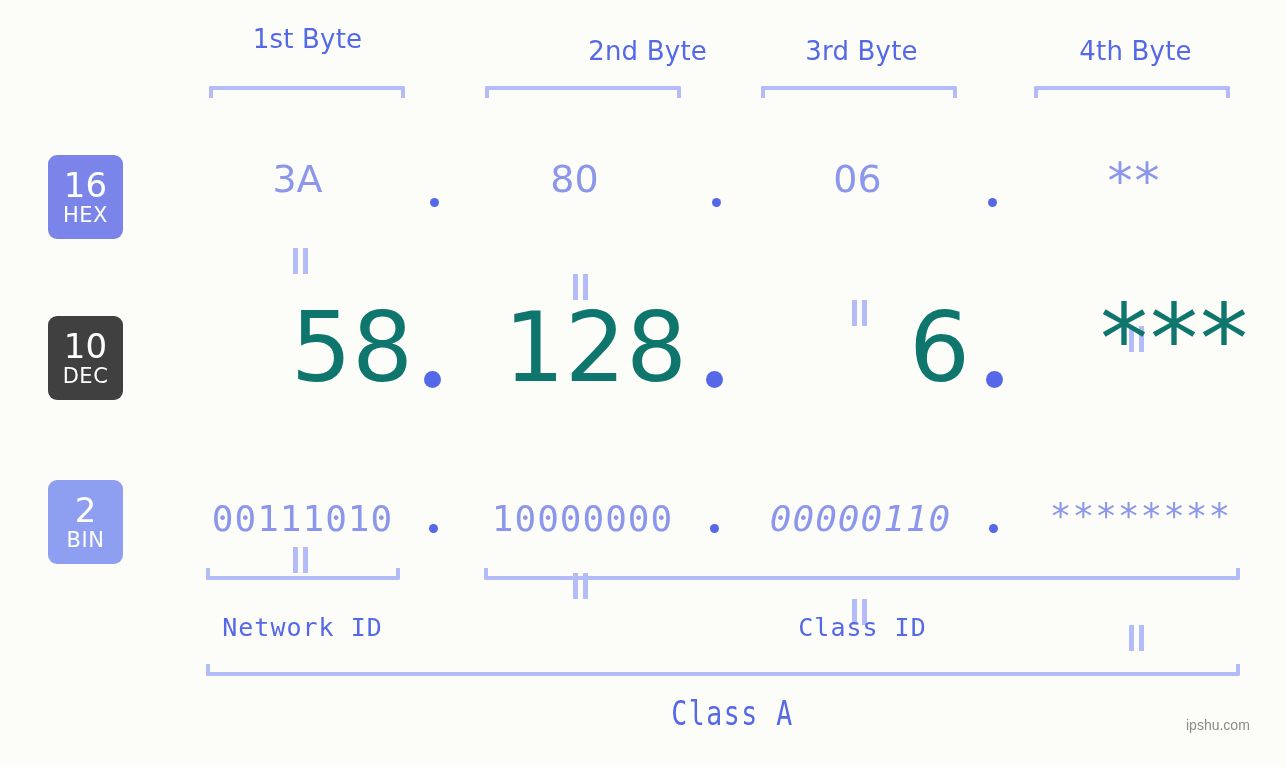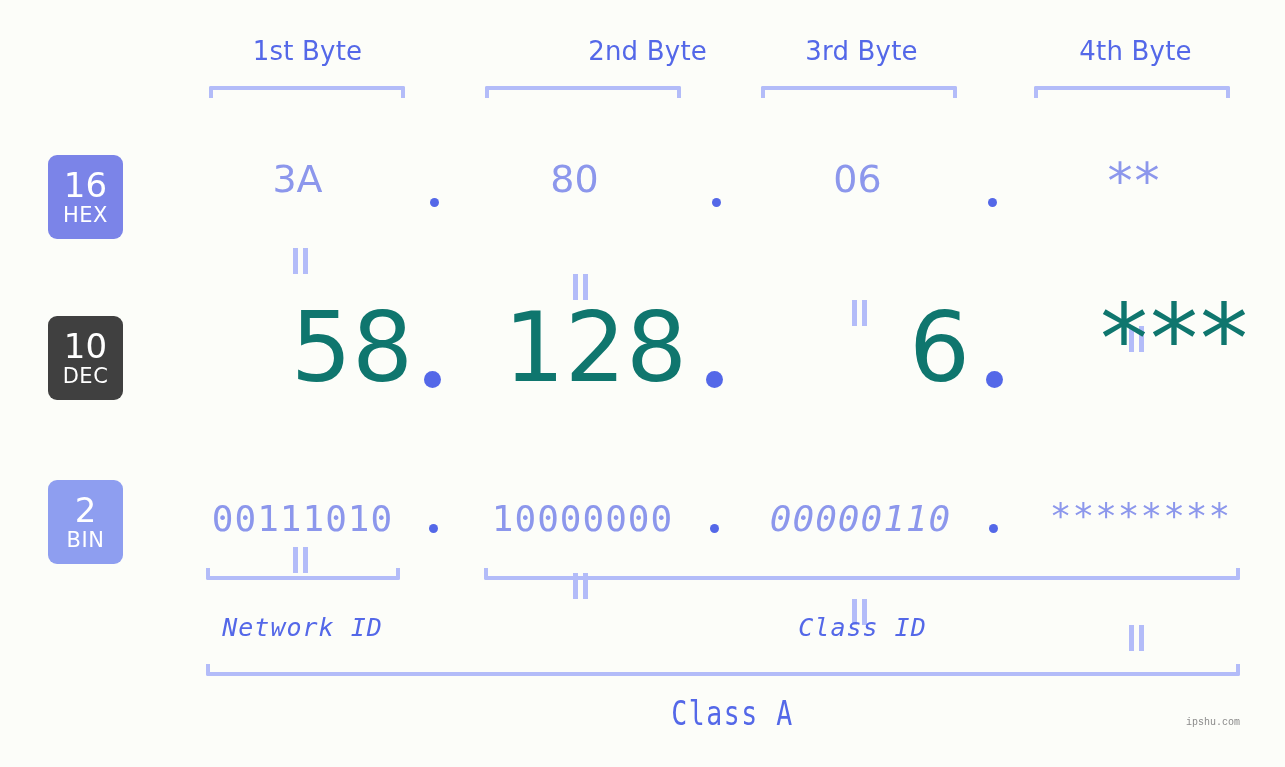--- a/index.html
+++ b/index.html
@@ -146,47 +146,46 @@
   .eq::after  { left: 11px; }
 
   
   .id-label {
     font-family: "DejaVu Sans Mono", monospace;
     font-size: 25px;
     color: #5468e8;
     text-align: center;
     white-space: nowrap;
     letter-spacing: 1px;
-    font-style: italic;
   }
   .class-label {
     font-family: "DejaVu Sans Mono", monospace;
     font-size: 34px;
     color: #5468e8;
     text-align: center;
     white-space: nowrap;
     letter-spacing: 2px;
     transform: scaleX(0.78);
     transform-origin: center;
   }
 
   
   .watermark {
-    font-family: Liberation Mono, monospace;
-    font-size: 10px;
+    font-family: Liberation Sans, sans-serif;
+    font-size: 14px;
     color: #8a8a8a;
     white-space: nowrap;
   }
 </style>
 </head>
 <body>
 
 <div id="stage">
 
-  <div class="abs byte-label" style="left:185px; top:36px; width:245px;">1st Byte</div>
+  <div class="abs byte-label" style="left:185px; top:24px; width:245px;">1st Byte</div>
   <div class="abs byte-label" style="left:462px; top:36px; width:245px;text-align:right;">2nd Byte</div>
   <div class="abs byte-label" style="left:739px; top:36px; width:245px;">3rd Byte</div>
   <div class="abs byte-label" style="left:1013px; top:36px; width:245px;">4th Byte</div>
 
   <div class="abs bracket-down" style="left:209px; top:86px; width:196px;"></div>
   <div class="abs bracket-down" style="left:485px; top:86px; width:196px;"></div>
   <div class="abs bracket-down" style="left:761px; top:86px; width:196px;"></div>
   <div class="abs bracket-down" style="left:1034px; top:86px; width:196px;"></div>
 
   <div class="abs badge" style="left:48px; top:155px; background:#7b84e8;">

